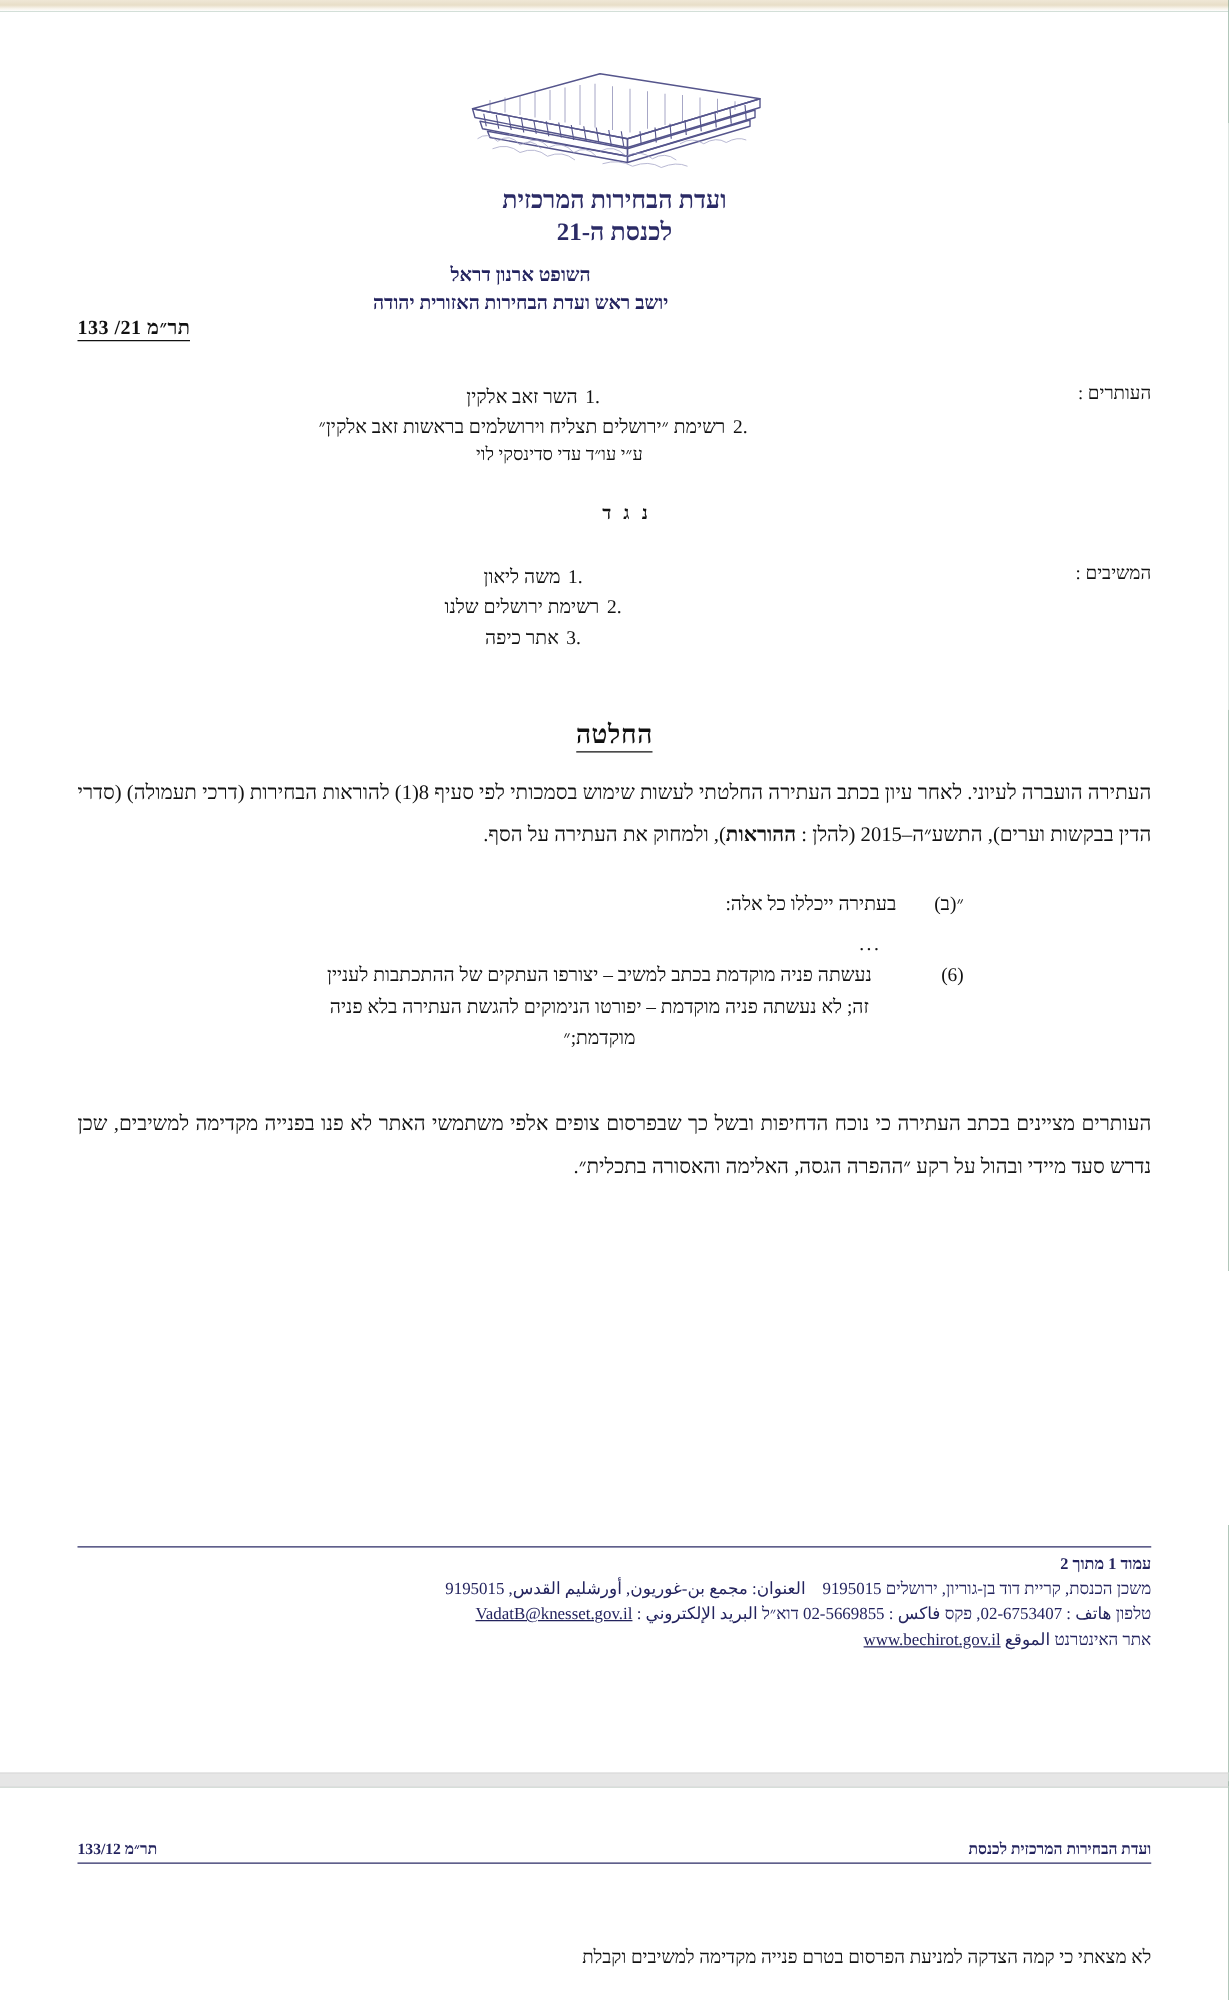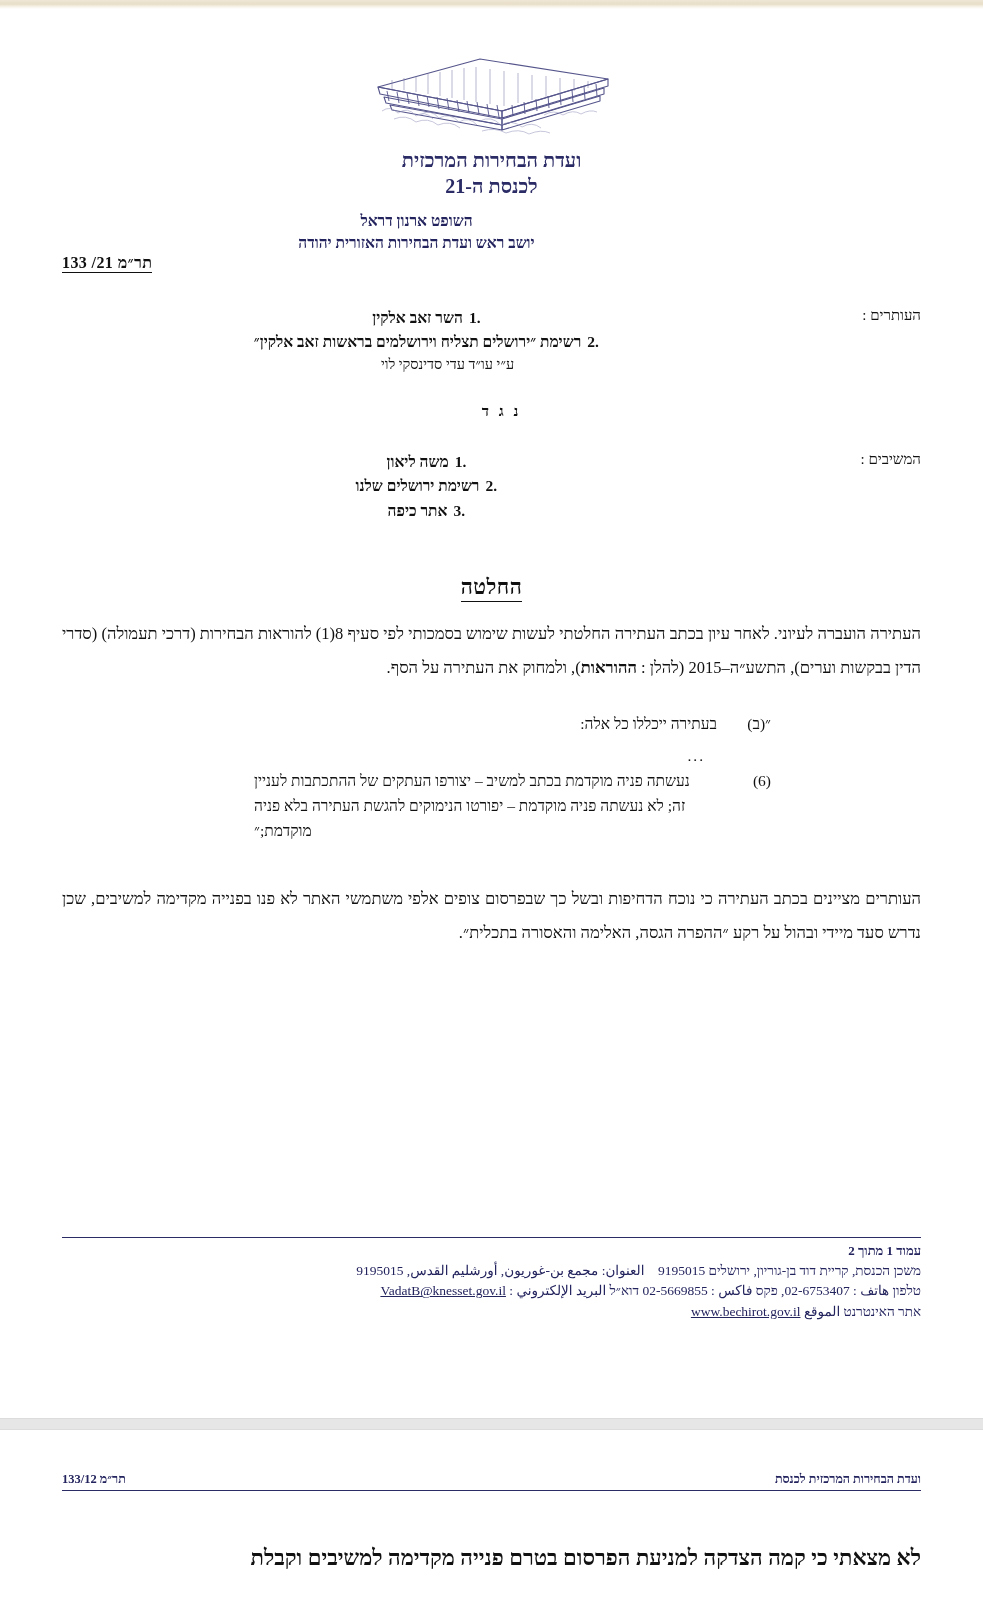--- a/index.html
+++ b/index.html
@@ -104,21 +104,21 @@
     padding-top: 1px;
   }
   .party-list {
     flex: 1;
     margin: 0;
     padding: 0;
     list-style: none;
     text-align: center;
   }
   .party-list li {
-    font-weight: bold;
+    font-weight: normal;
     font-size: 15.5px;
     line-height: 1.58;
     color: #111;
     white-space: nowrap;
   }
   .party-list li .num { display: inline-block; min-width: 16px; }
   .party-sub {
     font-weight: normal;
     font-size: 14.5px;
     color: #111;
@@ -167,21 +167,21 @@
     color: #111;
     padding-right: 150px;
     padding-left: 178px;
   }
   .quote-row { display: flex; align-items: flex-start; }
   .quote-marker { flex: 0 0 54px; white-space: nowrap; }
   .quote-text { flex: 1; margin-left: 14px; }
   .quote-ellipsis { margin-top: 8px; padding-right: 66px; letter-spacing: 2px; }
   .quote-row.sub { margin-top: 1px; }
   .quote-row.sub .quote-marker { flex: 0 0 66px; }
-  .quote-row.sub .quote-text { text-align: left; line-height: 1.6; }
+  .quote-row.sub .quote-text { text-align: center; line-height: 1.6; }
 
   
   .footer {
     position: absolute;
     left: 62px;
     right: 62px;
     top: 1228px;
   }
   .footer-rule {
     border-top: 1.6px solid #2b2b66;
@@ -210,26 +210,25 @@
     font-size: 12.5px;
     font-weight: bold;
     color: #23235e;
     padding-top: 42px;
   }
   .page2-rule {
     border-bottom: 1.8px solid #2b2b66;
     margin-top: 3px;
   }
   .page2-para {
-    margin-top: 44px;
-    font-size: 22px;
+    margin-top: 60px;
+    font-size: 15px;
     line-height: 2.05;
     color: #111;
     text-align: justify;
-    font-weight: bold;
   }
 </style>
 </head>
 <body>
 
 <div class="viewport">
 
   <div class="top-strip"></div>
   <div class="right-panel-edge"></div>
 

